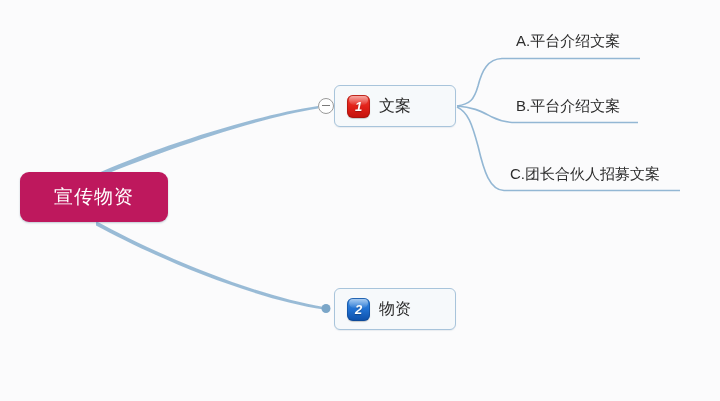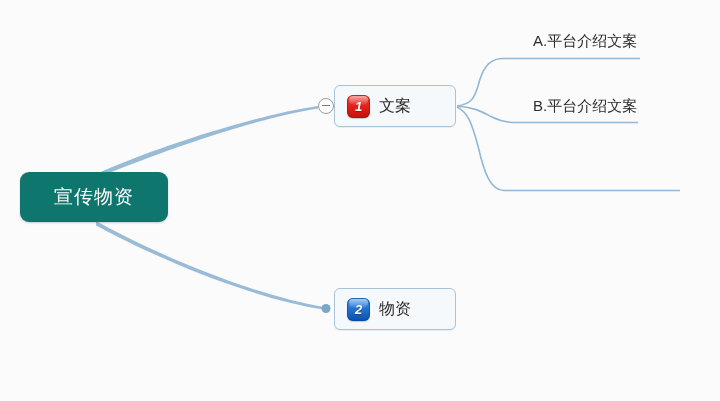--- a/index.html
+++ b/index.html
@@ -27,21 +27,21 @@
   }
 
   
   .root-node {
     position: absolute;
     left: 20px;
     top: 172px;
     width: 148px;
     height: 50px;
     border-radius: 9px;
-    background: #0f766e;
+    background: #be185d;
     box-shadow: 0 1px 2px rgba(80,110,135,0.35);
     display: flex;
     align-items: center;
     justify-content: center;
   }
   .root-label {
     color: #ffffff;
     font-size: 19px;
     letter-spacing: 1px;
     white-space: nowrap;
@@ -126,21 +126,20 @@
     height: 1px;
     background: #7a7a7a;
   }
 
   
   .leaf-label {
     position: absolute;
     font-size: 15px;
     color: #2d2d2d;
     white-space: nowrap;
-    margin-left: 17px;
   }
   #leaf-a { left: 516px; top: 32px; }
   #leaf-b { left: 516px; top: 97px; }
   #leaf-c { left: 510px; top: 165px; }
 </style>
 </head>
 <body>
 
 <div id="canvas">
 
@@ -180,14 +179,15 @@
 
   <div class="collapse-toggle"></div>
 
   <div class="branch-node" id="node-wuzi">
     <span class="badge badge-blue">2</span>
     <span class="branch-label">物资</span>
   </div>
 
   <div class="leaf-label" id="leaf-a">A.平台介绍文案</div>
   <div class="leaf-label" id="leaf-b">B.平台介绍文案</div>
+  <div class="leaf-label" id="leaf-c">C.团长合伙人招募文案</div>
 
 </div>
 
 </body></html>

